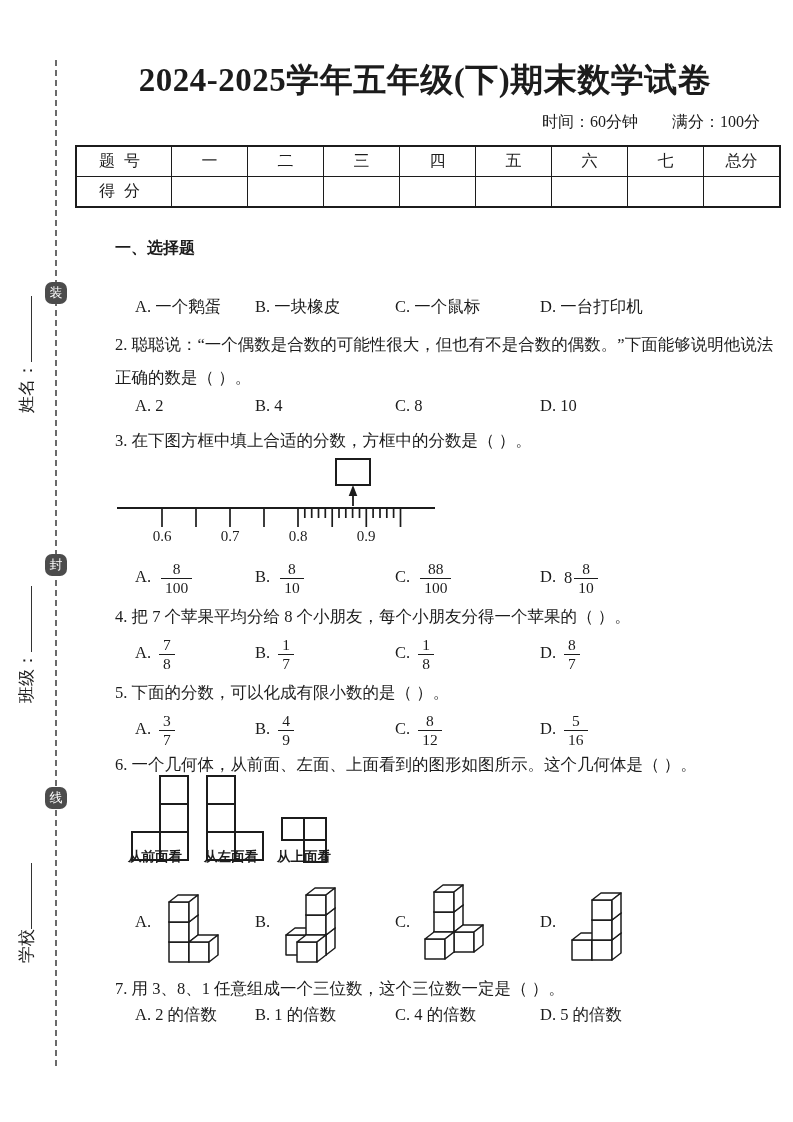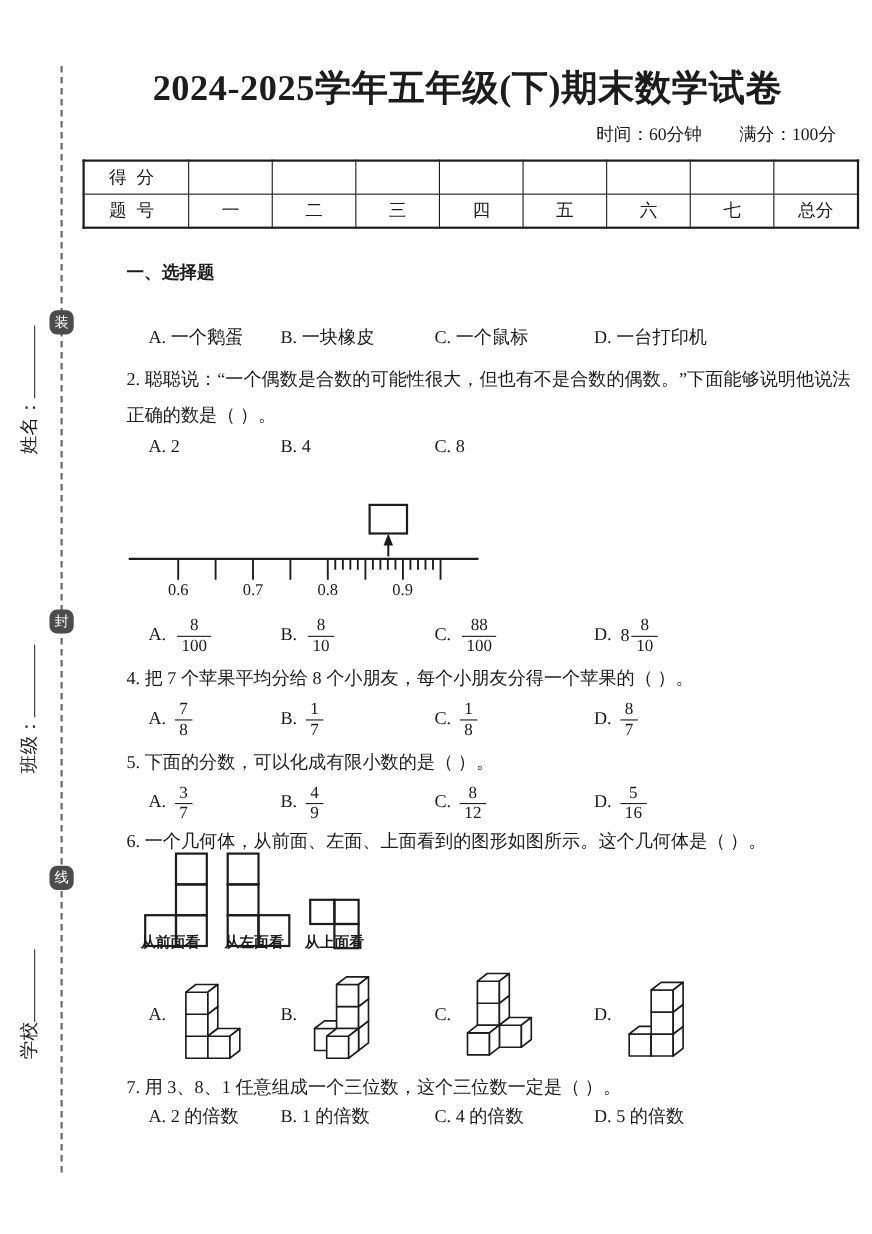--- a/index.html
+++ b/index.html
@@ -79,61 +79,63 @@
   <div class="abs title">2024-2025学年五年级(下)期末数学试卷</div>
   <div class="abs meta">
     <span class="meta-item">时间：60分钟</span>
     <span class="meta-item">满分：100分</span>
   </div>
 
   <div class="abs score-table">
     <table>
       <tbody>
           <tr>
-        <td class="first">得分</td>
-        <td class="col"></td>
-        <td class="col"></td>
-        <td class="col"></td>
-        <td class="col"></td>
-        <td class="col"></td>
-        <td class="col"></td>
-        <td class="col"></td>
-        <td class="col"></td>
-      </tr>
-      <tr>
         <td class="first">题号</td>
         <td class="col">一</td>
         <td class="col">二</td>
         <td class="col">三</td>
         <td class="col">四</td>
         <td class="col">五</td>
         <td class="col">六</td>
         <td class="col">七</td>
         <td class="col">总分</td>
       </tr>
+      <tr>
+        <td class="first">得分</td>
+        <td class="col"></td>
+        <td class="col"></td>
+        <td class="col"></td>
+        <td class="col"></td>
+        <td class="col"></td>
+        <td class="col"></td>
+        <td class="col"></td>
+        <td class="col"></td>
+      </tr>
     </tbody>
       </table>
   </div>
 
   <div class="abs sec-heading">一、选择题</div>
 
   <div class="abs opts" style="top:296px;">
     <span>A. 一个鹅蛋</span>
     <span>B. 一块橡皮</span>
     <span>C. 一个鼠标</span>
     <span>D. 一台打印机</span>
   </div>
 
   <div class="abs stem" style="top:328px;">2. 聪聪说：“一个偶数是合数的可能性很大，但也有不是合数的偶数。”下面能够说明他说法正确的数是（  ）。</div>
   <div class="abs opts" style="top:396px;">
     <span>A. 2</span>
     <span>B. 4</span>
     <span>C. 8</span>
-  </div>
-
+    <span>D. 10</span>
+  </div>
+
+  <div class="abs stem" style="top:424px;">3. 在下图方框中填上合适的分数，方框中的分数是（  ）。</div>
   <svg class="abs" style="left:90px; top:448px;" width="500" height="98" viewBox="0 0 500 98">
     <rect x="246" y="11" width="34" height="26" fill="#fff" stroke="#1c1c1c" stroke-width="2"></rect>
     <line x1="263" y1="58" x2="263" y2="41" stroke="#1c1c1c" stroke-width="1.8"></line>
     <polygon points="263,37 258.7,48 267.3,48" fill="#1c1c1c"></polygon>
     <line x1="27" y1="60" x2="345" y2="60" stroke="#1c1c1c" stroke-width="2"></line>
     <g stroke="#1c1c1c" stroke-width="1.7">
       <line x1="72" y1="60" x2="72" y2="79"></line>
       <line x1="106" y1="60" x2="106" y2="79"></line>
       <line x1="140" y1="60" x2="140" y2="79"></line>
       <line x1="174" y1="60" x2="174" y2="79"></line>

